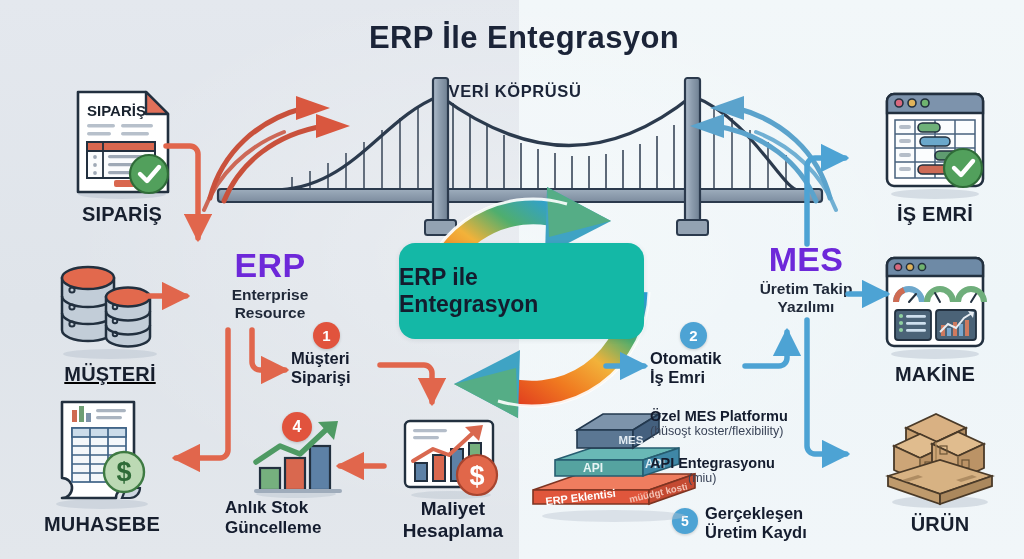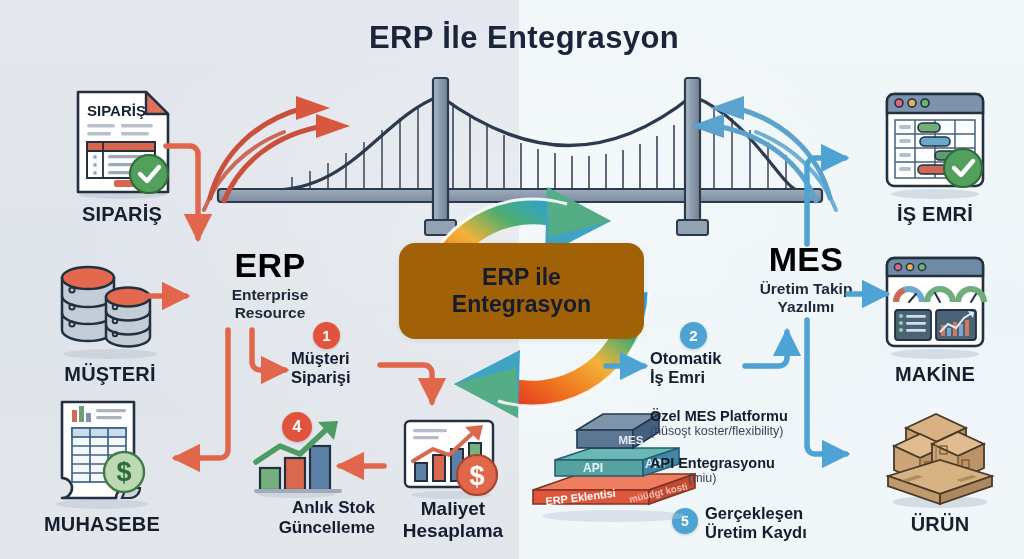--- a/index.html
+++ b/index.html
@@ -27,63 +27,63 @@
   .bridge-wrap { position:absolute; left:200px; top:70px; width:640px; height:165px; }
   .bridge-label {
     position:absolute; left:400px; top:82px; width:230px; text-align:center;
     font-size:16.5px; font-weight:bold; color:#1b2438; letter-spacing:.6px;
   }
 
   
   .swirl { position:absolute; left:415px; top:185px; width:235px; height:235px; }
   .center-card {
     position:absolute; left:399px; top:243px; width:245px; height:96px;
-    background:#a16207; border-radius:16px;
+    background:#14b8a6; border-radius:16px;
     box-shadow:0 1px 5px rgba(30,50,70,.10);
-    display:flex; flex-direction:column; align-items:center; justify-content:center;
+    display:flex; flex-direction:column; justify-content:center;
   }
   .center-card .l1 { font-size:23px; font-weight:bold; color:#141c2e; line-height:1.18; }
   .center-card .l2 { font-size:23px; font-weight:bold; color:#141c2e; line-height:1.18; }
 
   
   .node { position:absolute; width:160px; text-align:center; }
   .node .art { height:118px; display:flex; align-items:flex-end; justify-content:center; }
   .node .cap { font-size:20px; font-weight:bold; color:#171f2e; margin-top:1px; letter-spacing:.2px; }
 
   #node-siparis  { left:42px;  top:84px; }
-  #node-musteri  { left:30px;  top:244px; }
+  #node-musteri  { left:30px;  top:244px;text-decoration:underline; }
   #node-muhasebe { left:22px;  top:394px; }
   #node-isemri   { left:855px; top:84px; }
   #node-makine   { left:855px; top:244px; }
   #node-urun     { left:860px; top:394px; }
 
   
   .sys { position:absolute; text-align:center; }
-  .sys .big { font-size:34px; font-weight:bold; color:#000000; letter-spacing:.3px; line-height:1.0; }
+  .sys .big { font-size:34px; font-weight:bold; color:#6d28d9; letter-spacing:.3px; line-height:1.0; }
   .sys .sub { font-size:15.5px; font-weight:bold; color:#1f2838; line-height:1.18; margin-top:4px; }
   #sys-erp { left:185px; top:248px; width:170px; }
   #sys-mes { left:716px; top:242px; width:180px; }
 
   
   .step { position:absolute; }
   .step .txt { font-size:16.5px; font-weight:bold; color:#141c2e; line-height:1.16; }
   .badge {
     position:absolute; width:27px; height:27px; border-radius:50%;
     color:#fff; font-size:15px; font-weight:bold;
     display:flex; align-items:center; justify-content:center;
     box-shadow:0 1px 3px rgba(0,0,0,.18);
   }
   .badge.red  { background:#e1533d; }
   .badge.blue { background:#4da3d4; }
 
   #step1 { left:291px; top:349px; }
   #step1 .badge { left:22px; top:-27px; }
   #step2 { left:650px; top:349px; }
   #step2 .badge { left:30px; top:-27px; }
-  #step4-cap { position:absolute; left:225px; top:498px; width:150px; text-align:right; }
+  #step4-cap { position:absolute; left:225px; top:498px; width:150px; text-align:left; }
   #step4-cap .txt { font-size:17px; font-weight:bold; color:#141c2e; line-height:1.15; }
   #badge4 { left:282px; top:412px; }
   #step3-cap { position:absolute; left:383px; top:498px; width:140px; text-align:center; }
   #step3-cap .txt { font-size:19px; font-weight:bold; color:#141c2e; line-height:1.15; }
   #step5 { left:697px; top:504px; }
   #step5 .txt { font-size:16.5px;margin-left:8px; }
   #badge5 { left:672px; top:508px; }
 
   
   .midicon { position:absolute; }
@@ -186,20 +186,21 @@
         <path d="M630,128 C618,82 582,50 536,38"></path>
         <path d="M616,131 C600,92 564,64 516,56"></path>
       </g>
       <path d="M544,26 L510,38 L544,50 Z" fill="#5ba3cc"></path>
       <path d="M524,44 L490,56 L524,68 Z" fill="#5ba3cc"></path>
       <g fill="none" stroke="#5ba3cc" stroke-width="4" stroke-linecap="round" opacity=".85">
         <path d="M636,140 C622,104 592,76 556,62"></path>
       </g>
     </svg>
   </div>
+  <div class="bridge-label">VERİ KÖPRÜSÜ</div>
 
   <div class="swirl">
     <svg width="235" height="235" viewBox="0 0 235 235">
       <defs>
         <linearGradient id="swA" x1="0" y1="1" x2="1" y2="0">
           <stop offset="0" stop-color="#e03a1f"></stop>
           <stop offset=".28" stop-color="#f07a20"></stop>
           <stop offset=".52" stop-color="#f2b23a"></stop>
           <stop offset=".74" stop-color="#4fae6e"></stop>
           <stop offset="1" stop-color="#2e9fd6"></stop>

